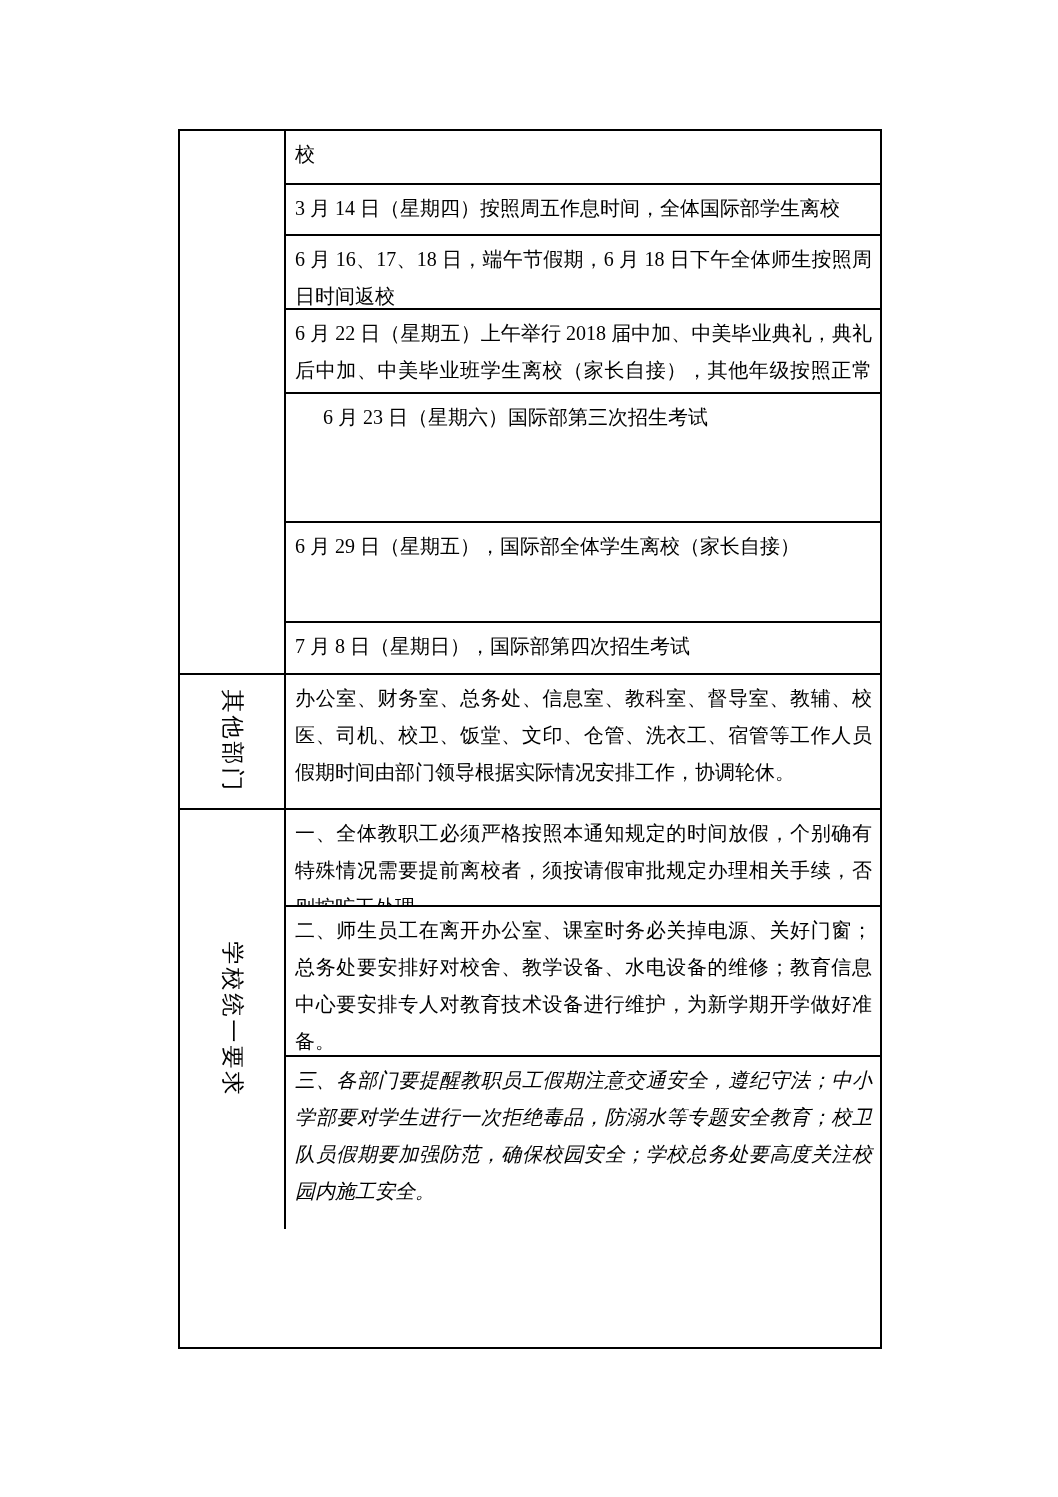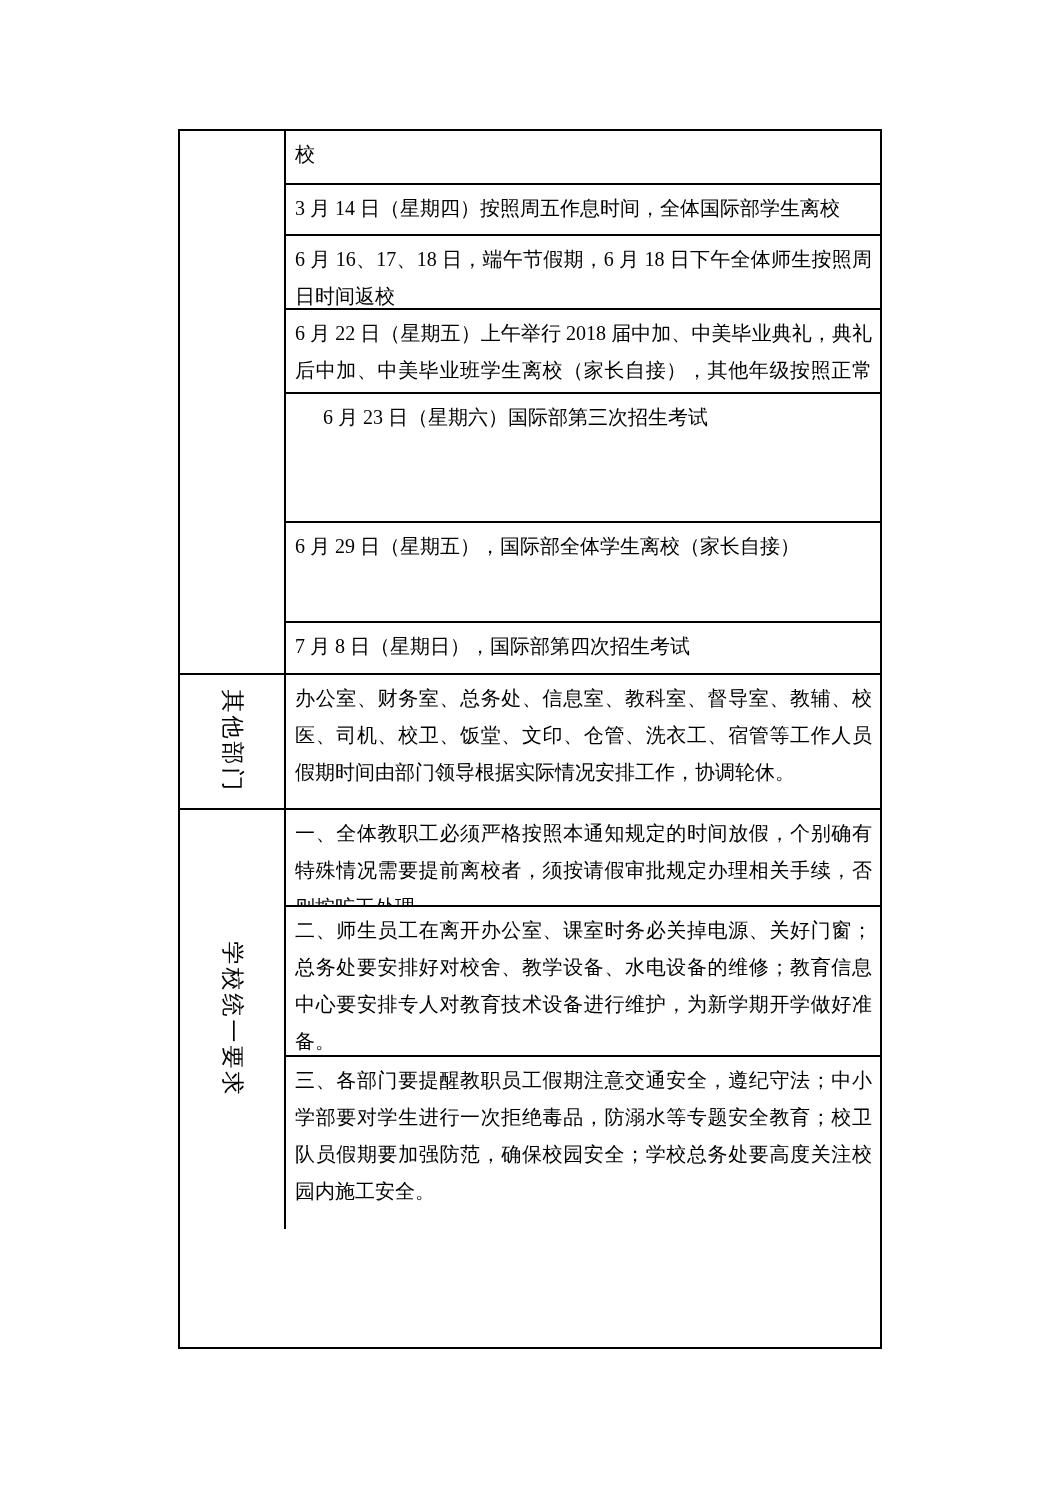--- a/index.html
+++ b/index.html
@@ -54,21 +54,21 @@
   .s1r5 { height: 100px; }
   .s1r6 { height: 52px; }
   .s1r7 { height: 98px; }
   
   .sec2 { height: 135px; }
   .sec2 .cell { border-top: none; }
   
   .sec3 { height: 421px; }
   .s3r0 { height: 95px; }
   .s3r1 { height: 150px; }
-  .s3r2 { height: 154px; }
+  .s3r2 { height: 154px; font-style: italic; }
 </style>
 </head>
 <body>
 
 <div class="doc-table">
 
   <div class="section">
     <div class="label-cell"></div>
     <div class="content-col">
       <div class="cell s1r0">校</div>

